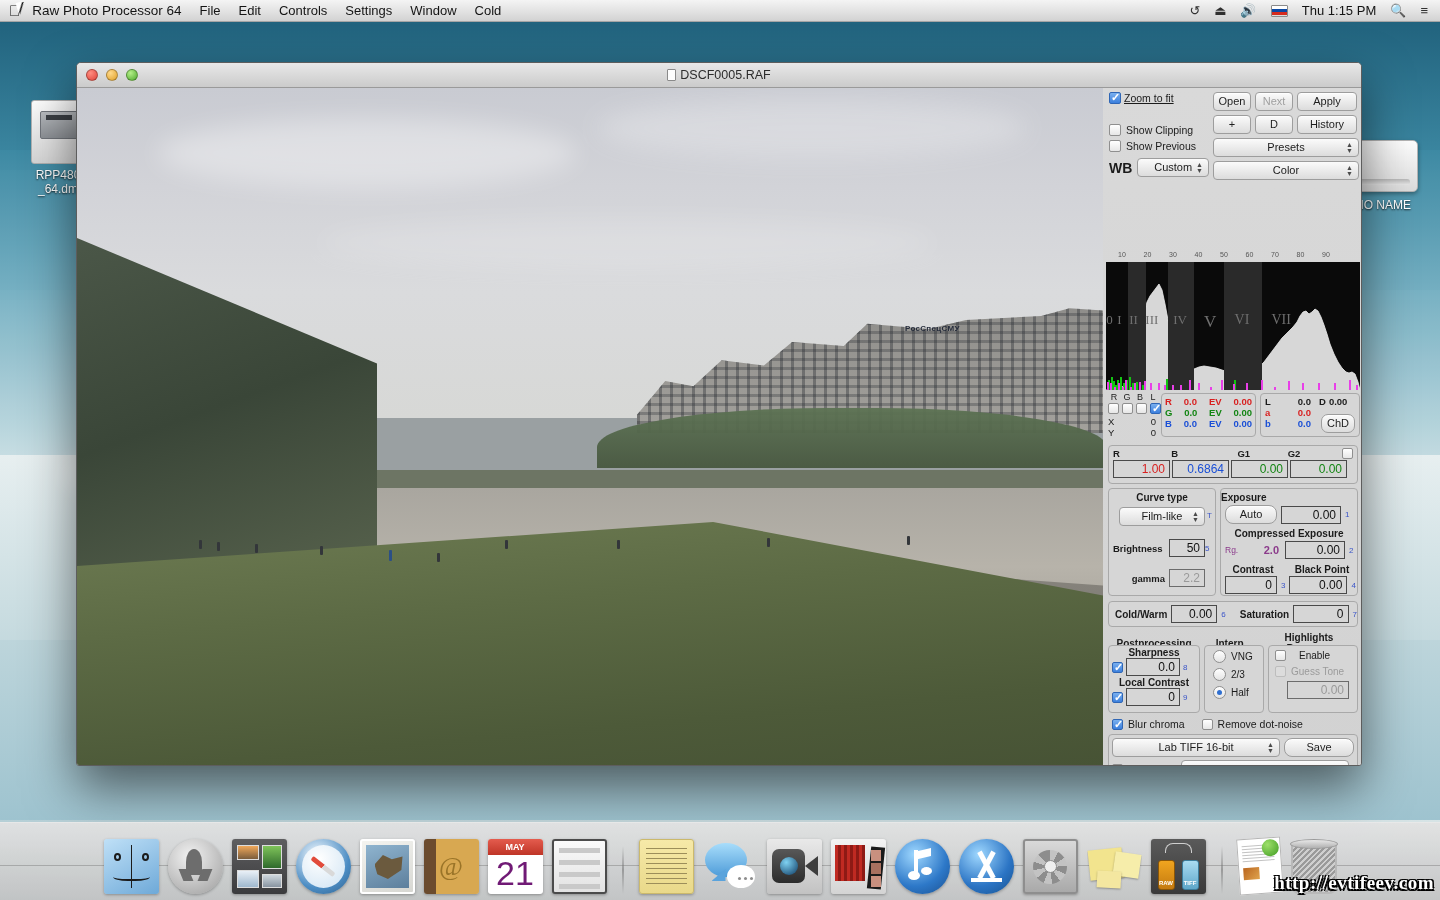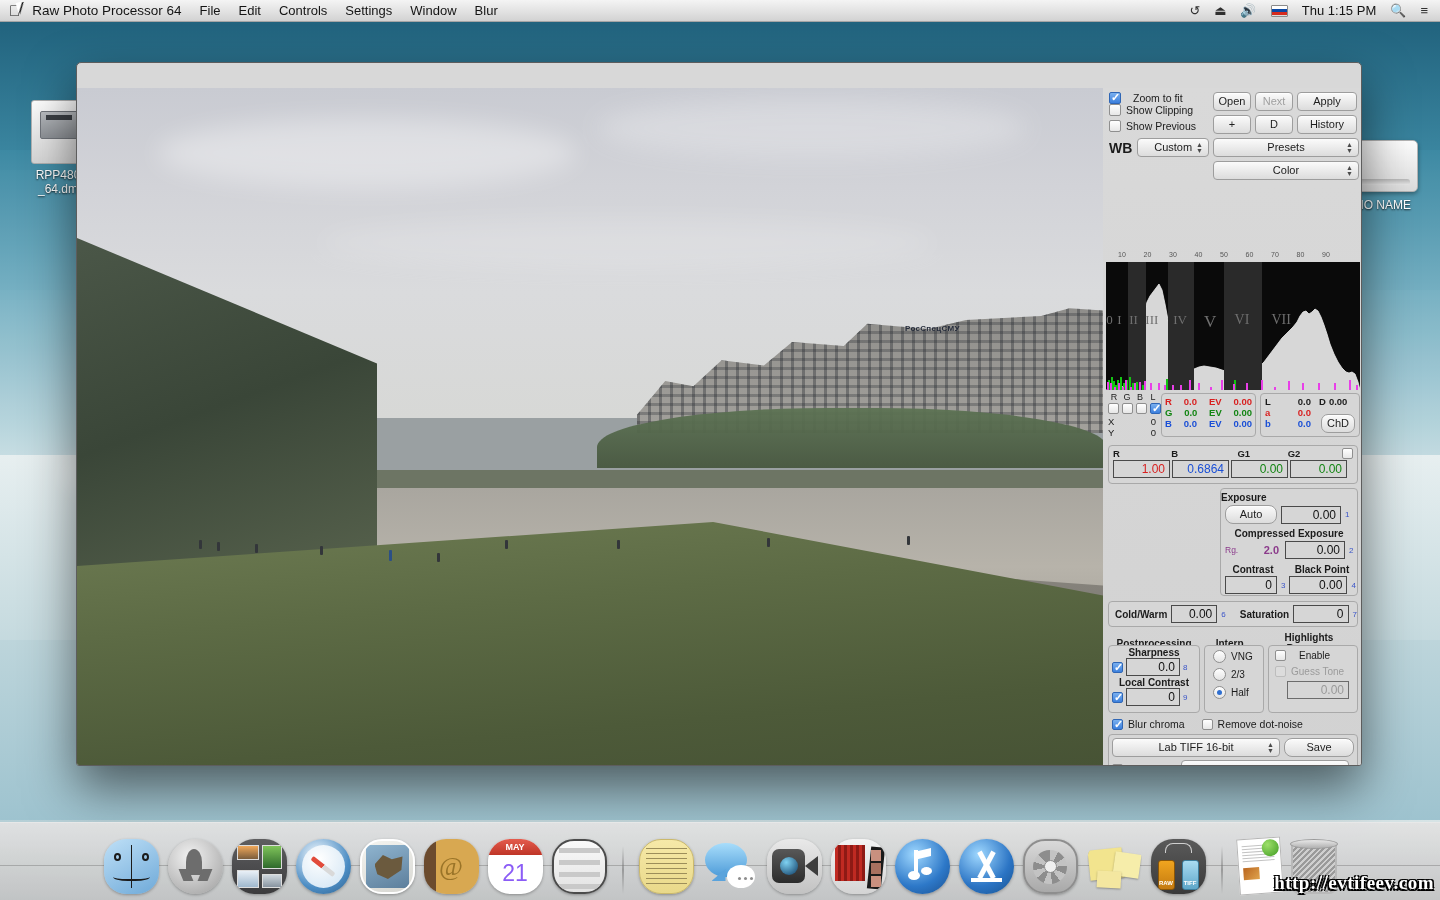--- a/index.html
+++ b/index.html
@@ -132,21 +132,21 @@
   .zoneband { position:absolute; top:0; bottom:0; background:#2a2a2a; }
   .zonelbl { position:absolute; color:#6f6f6f; font-family:"Liberation Serif", serif; }
   .scaleTick { position:absolute; font-size:7px; color:#555; top:0; }
 
   
   #dock { position:absolute; left:0; bottom:0; width:1440px; height:78px;
           background:linear-gradient(180deg,rgba(226,226,226,.92),rgba(196,196,196,.92));
           border-top:1px solid rgba(255,255,255,.6); z-index:40;
           display:flex; align-items:flex-end; justify-content:center; gap:9px; padding-bottom:6px; }
   #dock::before { content:""; position:absolute; left:0; right:0; top:42px; height:1px; background:rgba(120,120,120,.45);}
-  .dk { width:55px; height:55px; border-radius:22px; position:relative; flex:none;
+  .dk { width:55px; height:55px; border-radius:3px; position:relative; flex:none;
         box-shadow:0 1px 3px rgba(0,0,0,.3); overflow:hidden; }
   .dsep { width:2px; height:48px; background:linear-gradient(180deg,transparent,rgba(110,110,110,.55),transparent); margin:0 6px;}
   .watermark { position:absolute; right:6px; bottom:6px; font-family:"Liberation Serif", serif;
         font-weight:bold; font-size:19px; color:#fff; letter-spacing:.5px;
         text-shadow:-1.5px -1.5px 0 #000,1.5px -1.5px 0 #000,-1.5px 1.5px 0 #000,1.5px 1.5px 0 #000; z-index:45;}
   .dockdoc { width:44px; height:56px; background:#fff; border:1px solid #b6b6b6; position:relative; transform:rotate(-4deg);}
   .trash { width:46px; height:52px; border-radius:4px 4px 8px 8px;
         background:repeating-linear-gradient(135deg,#9a9a9a 0 2px,#cfcfcf 2px 4px);
         border:2px solid #b9b9b9; position:relative; }
   .trash::before { content:""; position:absolute; left:-3px; top:-5px; right:-3px; height:8px; border-radius:50%;
@@ -168,21 +168,21 @@
 </div>
 
 <div id="menubar">
   <span class="apple"></span>
   <span class="appname">Raw Photo Processor 64</span>
   <span class="mi">File</span>
   <span class="mi">Edit</span>
   <span class="mi">Controls</span>
   <span class="mi">Settings</span>
   <span class="mi">Window</span>
-  <span class="mi">Blur</span>
+  <span class="mi">Cold</span>
   <div class="right">
     <span class="glyph">↺</span>
     <span class="glyph">⏏</span>
     <span class="glyph">🔊</span>
     <span class="ruflag">
         <i class="r1"></i>
         <i class="r2"></i>
         <i class="r3"></i>
       </span>
     <span class="clock">Thu 1:15 PM</span>
@@ -197,20 +197,30 @@
   <div>RPP480 </div>
   <div>_64.dm</div>
 </div>
 <div class="desk-icon" style="left:1335px; top:140px;">
   <div class="drive-body"></div>
   <div>NO NAME</div>
 </div>
 
 <div id="appwin">
 
+  <div id="titlebar">
+    <div class="lights">
+      <span class="light l-close"></span>
+      <span class="light l-min"></span>
+      <span class="light l-max"></span>
+    </div>
+    <div class="wtitle">
+      <span class="docicon"></span><span>DSCF0005.RAF</span>
+    </div>
+  </div>
 
   <div id="canvas">
     <div class="sky">
       <div class="cloud" style="left:80px;top:30px;width:420px;height:70px;"></div>
       <div class="cloud" style="left:520px;top:10px;width:430px;height:60px;opacity:.7;"></div>
       <div class="cloud" style="left:240px;top:130px;width:620px;height:50px;opacity:.45;"></div>
     </div>
     <div class="treeline-l"></div>
     <div class="skyline">
         <div class="wins"></div>
@@ -232,21 +242,21 @@
     <div class="ppl" style="left:360px;top:465px;"></div>
     <div class="ppl" style="left:428px;top:452px;"></div>
     <div class="ppl" style="left:540px;top:452px;"></div>
     <div class="ppl" style="left:690px;top:450px;"></div>
     <div class="ppl" style="left:830px;top:448px;"></div>
   </div>
 
   <div id="panel">
 
     <div style="position:absolute;left:6px;top:4px;width:100px;">
-      <div class="row" style="gap:12px;margin-bottom:0;">
+      <div class="row" style="gap:3px;margin-bottom:20px;text-decoration:underline;">
         <span class="chk on"></span>
         <span class="lbl">Zoom to fit</span>
       </div>
       <div class="row" style="gap:5px;margin-bottom:4px;">
         <span class="chk"></span>
         <span class="lbl">Show Clipping</span>
       </div>
       <div class="row" style="gap:5px;">
         <span class="chk"></span>
         <span class="lbl">Show Previous</span>
@@ -434,20 +444,37 @@
         <span class="chk" style="width:11px;height:11px;"></span>
       </div>
       <div class="row" style="gap:2px;margin-top:1px;">
         <span class="fld" style="width:57px;color:#d81f1f;">1.00</span>
         <span class="fld" style="width:57px;color:#1a4fd6;">0.6864</span>
         <span class="fld" style="width:57px;color:#138513;">0.00</span>
         <span class="fld" style="width:57px;color:#138513;">0.00</span>
       </div>
     </div>
 
+    <div class="grp" style="position:absolute;left:5px;top:400px;width:108px;height:108px;">
+      <div style="text-align:center;font-size:10px;font-weight:bold;margin-top:3px;">Curve type</div>
+      <div class="pop" style="width:86px;margin:4px auto 0;">
+        <span>Film-like</span>
+        <span class="arrows">▲<br>▼</span>
+      </div>
+      <span style="position:absolute;right:3px;top:22px;font-size:8px;color:#3a54c8;">T</span>
+      <div class="row" style="margin:13px 0 0 4px;align-items:center;">
+        <span style="font-size:9.5px;font-weight:bold;width:56px;">Brightness</span>
+        <span class="fld" style="width:36px;">50</span>
+        <span class="sup">5</span>
+      </div>
+      <div class="row" style="margin:12px 0 0 4px;align-items:center;">
+        <span style="font-size:9.5px;font-weight:bold;width:56px;text-align:right;padding-right:4px;">gamma</span>
+        <span class="fld dim" style="width:36px;">2.2</span>
+      </div>
+    </div>
 
     <div class="grp" style="position:absolute;left:117px;top:400px;width:138px;height:108px;">
       <div style="text-align:left;font-size:10px;font-weight:bold;margin:3px 10px 0 0;">Exposure</div>
       <div class="row" style="margin:2px 0 0 4px;align-items:center;gap:4px;">
         <span class="btn" style="width:52px;border-radius:8px;">Auto</span>
         <span class="fld" style="width:60px;">0.00</span>
         <span class="sup">1</span>
       </div>
       <div style="text-align:center;font-size:10px;font-weight:bold;margin-top:4px;">Compressed Exposure</div>
       <div class="row" style="margin:2px 0 0 4px;align-items:center;gap:4px;">
@@ -581,21 +608,21 @@
   </div>
   <div class="dk" style="background:linear-gradient(160deg,#f4f4f0,#d7d7d2);border:2px solid #fff;">
     <div style="position:absolute;inset:4px;background:linear-gradient(160deg,#8fb4cf,#5d7f9c);"></div>
     <div style="position:absolute;left:13px;top:14px;width:28px;height:24px;background:#6b5a3e;clip-path:polygon(0 40%,30% 0,62% 18%,100% 6%,96% 62%,48% 100%,10% 80%);"></div>
   </div>
   <div class="dk" style="background:linear-gradient(90deg,#6b4b2e 0 22%,#d8a851 22% 100%);">
     <div style="position:absolute;left:50%;top:50%;transform:translate(-50%,-50%);font-size:26px;color:#9a7428;font-family:'Liberation Serif',serif;">@</div>
   </div>
   <div class="dk" style="background:#fff;">
     <div style="position:absolute;left:0;right:0;top:0;height:16px;background:linear-gradient(180deg,#e45c4e,#bf3527);color:#fff;font-size:9px;text-align:center;line-height:16px;font-weight:bold;">MAY</div>
-    <div style="position:absolute;left:0;right:0;top:15px;bottom:0;font-size:23px;text-align:center;line-height:38px;color:#8b5cf6;">21</div>
+    <div style="position:absolute;left:0;right:0;top:15px;bottom:0;font-size:34px;text-align:center;line-height:38px;color:#701a75;">21</div>
   </div>
   <div class="dk" style="background:linear-gradient(180deg,#fafafa,#e2e2e2);border:2px solid #4b4b4b;">
     <div style="position:absolute;left:5px;top:7px;right:5px;height:5px;background:#c9c9c9;"></div>
     <div style="position:absolute;left:5px;top:19px;right:5px;height:5px;background:#c9c9c9;"></div>
     <div style="position:absolute;left:5px;top:31px;right:5px;height:5px;background:#c9c9c9;"></div>
     <div style="position:absolute;left:5px;top:43px;right:5px;height:5px;background:#c9c9c9;"></div>
   </div>
   <div class="dsep"></div>
   <div class="dk" style="background:linear-gradient(180deg,#f6e9a8,#e9d98a);border:1px solid #cbb96c;">
     <div style="position:absolute;left:6px;top:8px;right:6px;height:1px;background:#9c8e5a;box-shadow:0 5px 0 #9c8e5a,0 10px 0 #9c8e5a,0 15px 0 #9c8e5a,0 20px 0 #9c8e5a,0 25px 0 #9c8e5a,0 30px 0 #9c8e5a,0 35px 0 #9c8e5a;"></div>

